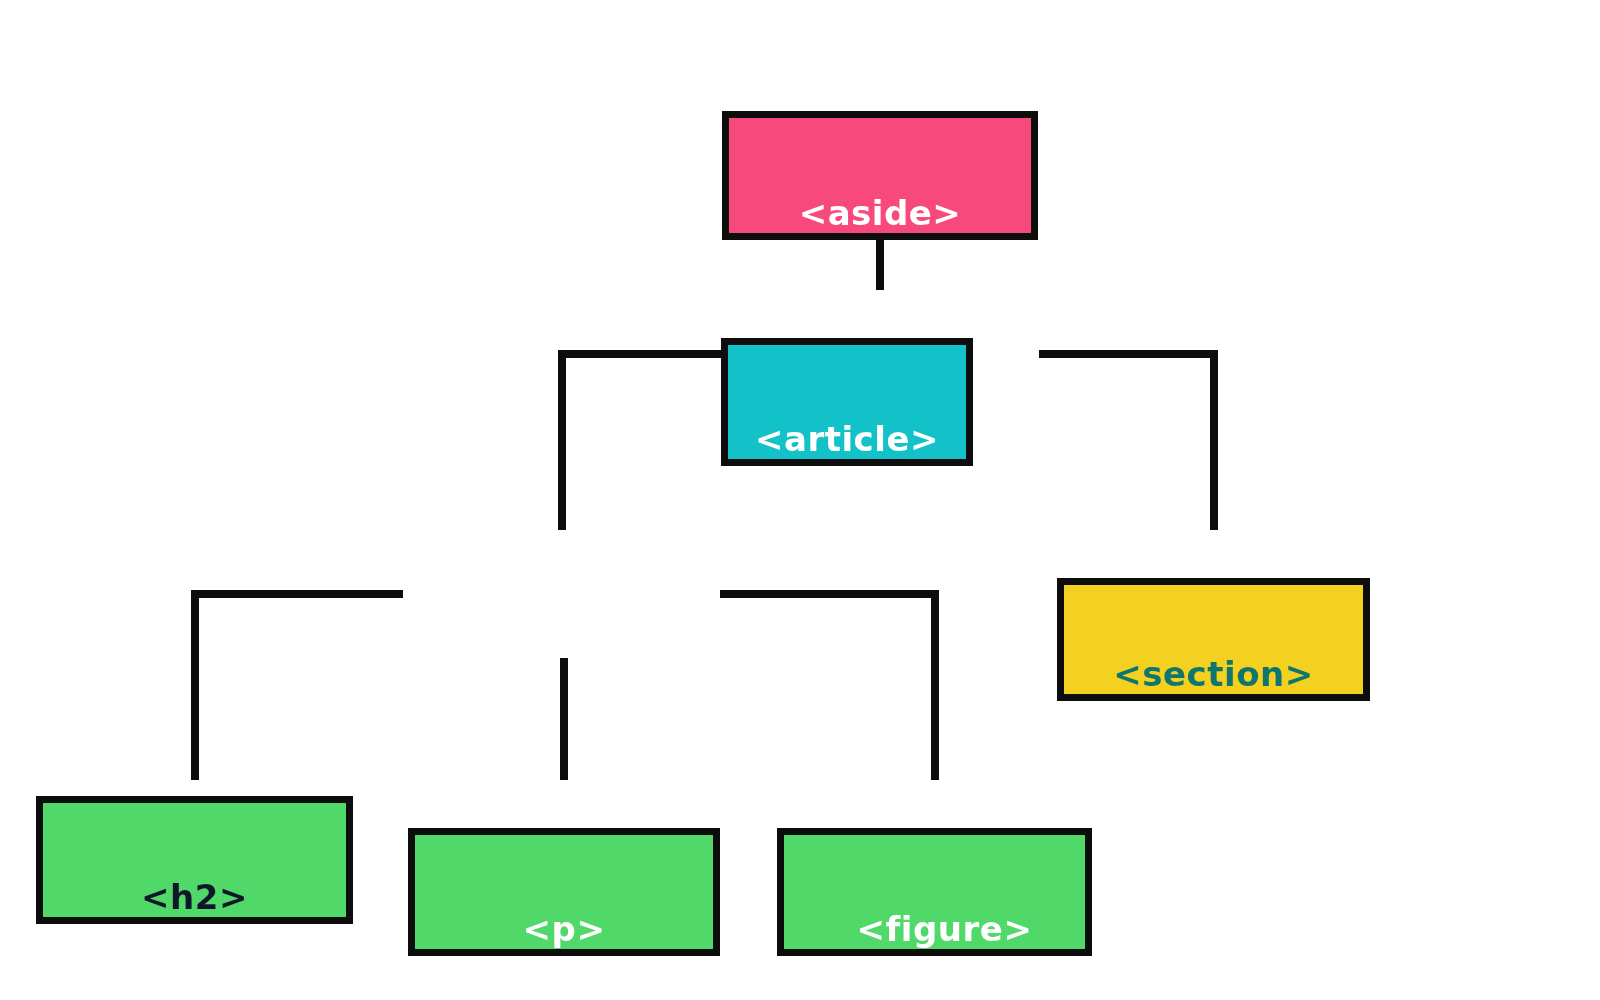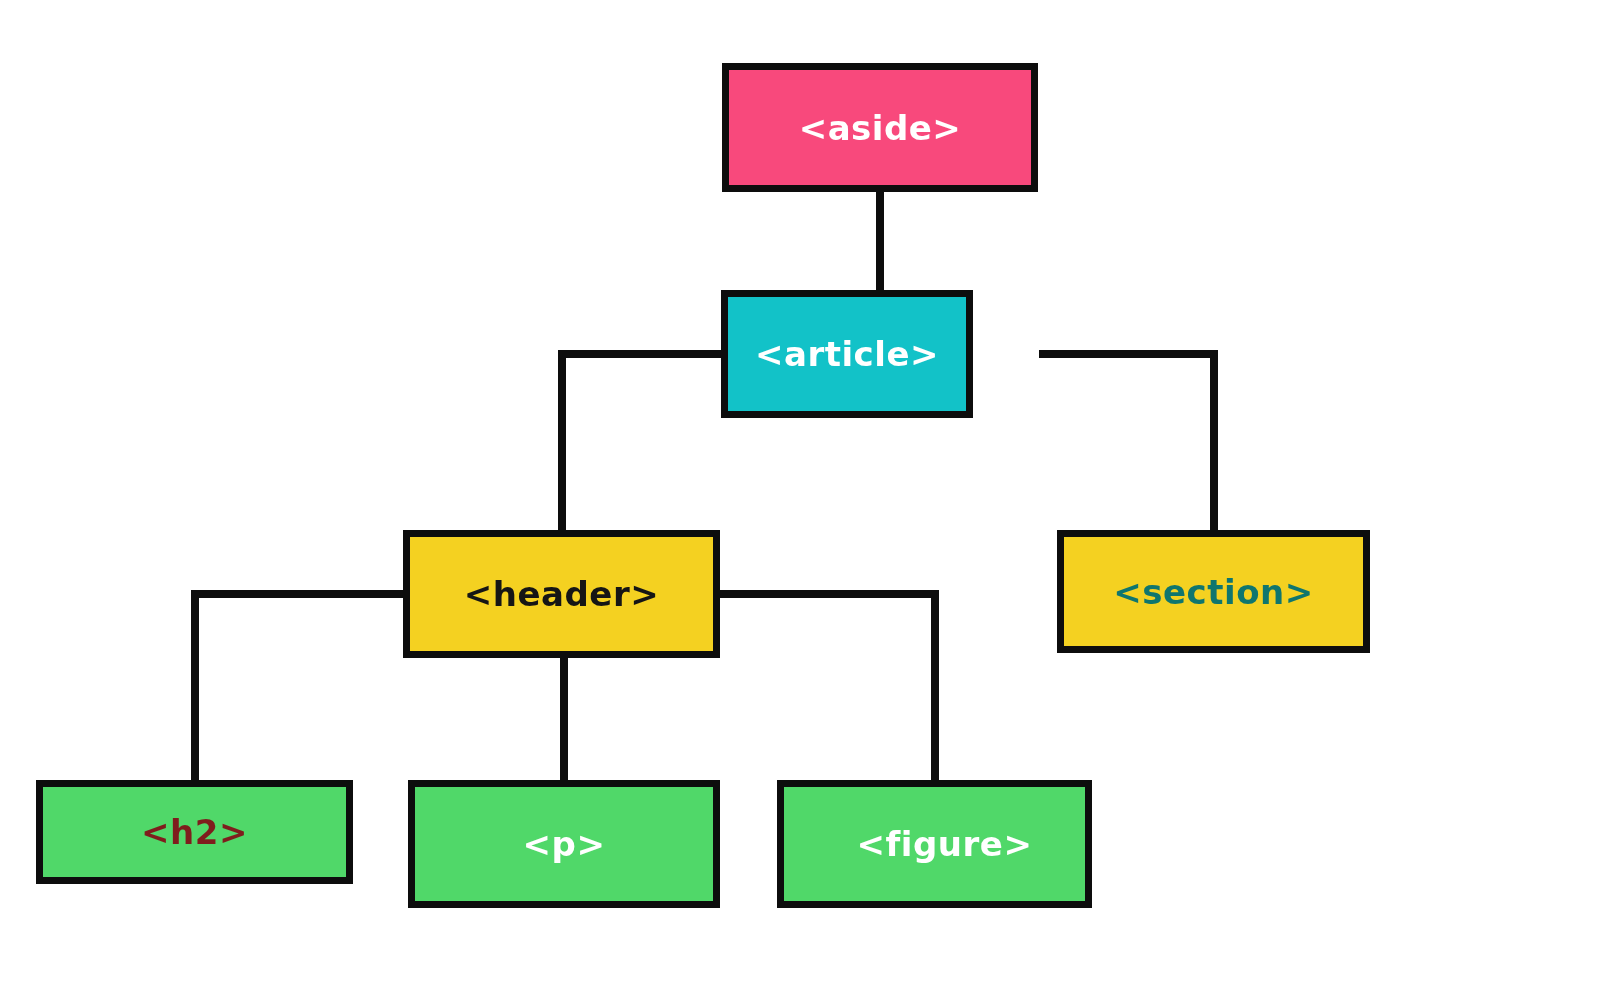--- a/index.html
+++ b/index.html
@@ -8,22 +8,23 @@
     width: 1600px;
     height: 1000px;
     background: #ffffff;
     overflow: hidden;
     font-family: "DejaVu Sans", "Liberation Sans", sans-serif;
   }
   .node {
     position: absolute;
     box-sizing: border-box;
     display: flex;
-    align-items: center;
+    align-items: flex-end;
     justify-content: center;
+    margin-top: 48px;
   }
   .node .label {
     font-size: 34px;
     font-weight: 700;
     letter-spacing: 0.5px;
     white-space: nowrap;
   }
   .edge-seg { position: absolute; }
 </style>
 </head>
@@ -42,27 +43,24 @@
       <div class="edge-seg" style="left: 720px; top: 590px; width: 218.5px; height: 8px; background: rgb(13, 13, 13);"></div>
       <div class="edge-seg" style="left: 930.5px; top: 590px; width: 8px; height: 190px; background: rgb(13, 13, 13);"></div>
     </div>
 
   <div class="node" style="left: 722px; top: 63px; width: 316px; height: 129px; background: rgb(248, 73, 124); color: rgb(255, 255, 255); border: 7px solid rgb(13, 13, 13);">
     <span class="label">&lt;aside&gt;</span>
   </div>
   <div class="node" style="left: 721px; top: 290px; width: 252px; height: 128px; background: rgb(18, 194, 200); color: rgb(255, 255, 255); border: 7px solid rgb(13, 13, 13);">
     <span class="label">&lt;article&gt;</span>
   </div>
-  <div class="node" style="left: 403px; top: 530px; width: 317px; height: 128px; background: rgb(244, 209, 33); color: rgb(21, 21, 21); border: 7px solid rgb(13, 13, 13);">
-    <span class="label">&lt;header&gt;</span>
-  </div>
   <div class="node" style="left: 1057px; top: 530px; width: 313px; height: 123px; background: rgb(244, 209, 33); color: #0f766e; border: 7px solid rgb(13, 13, 13);">
     <span class="label">&lt;section&gt;</span>
   </div>
-  <div class="node" style="left: 36px; top: 780px; width: 317px; height: 104px; background: rgb(80, 216, 105); color: #7f1d1d; border: 7px solid rgb(13, 13, 13);">
+  <div class="node" style="left: 36px; top: 748px; width: 317px; height: 128px; background: rgb(80, 216, 105); color: #0f172a; border: 7px solid rgb(13, 13, 13);">
     <span class="label">&lt;h2&gt;</span>
   </div>
   <div class="node" style="left: 408px; top: 780px; width: 312px; height: 128px; background: rgb(80, 216, 105); color: rgb(255, 255, 255); border: 7px solid rgb(13, 13, 13);">
     <span class="label">&lt;p&gt;</span>
   </div>
   <div class="node" style="left: 777px; top: 780px; width: 315px; height: 128px; background: rgb(80, 216, 105); color: rgb(255, 255, 255); border: 7px solid rgb(13, 13, 13); padding-left: 20px;">
     <span class="label">&lt;figure&gt;</span>
   </div>
 </div>
 

